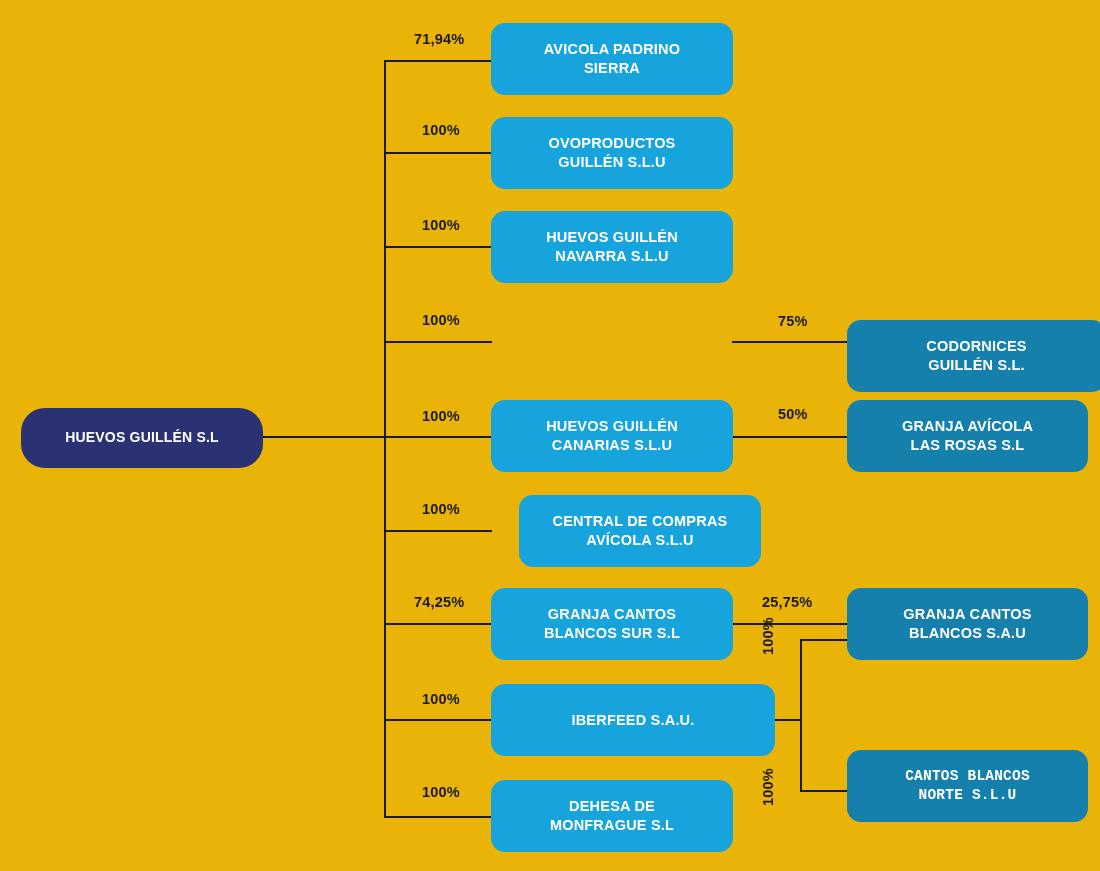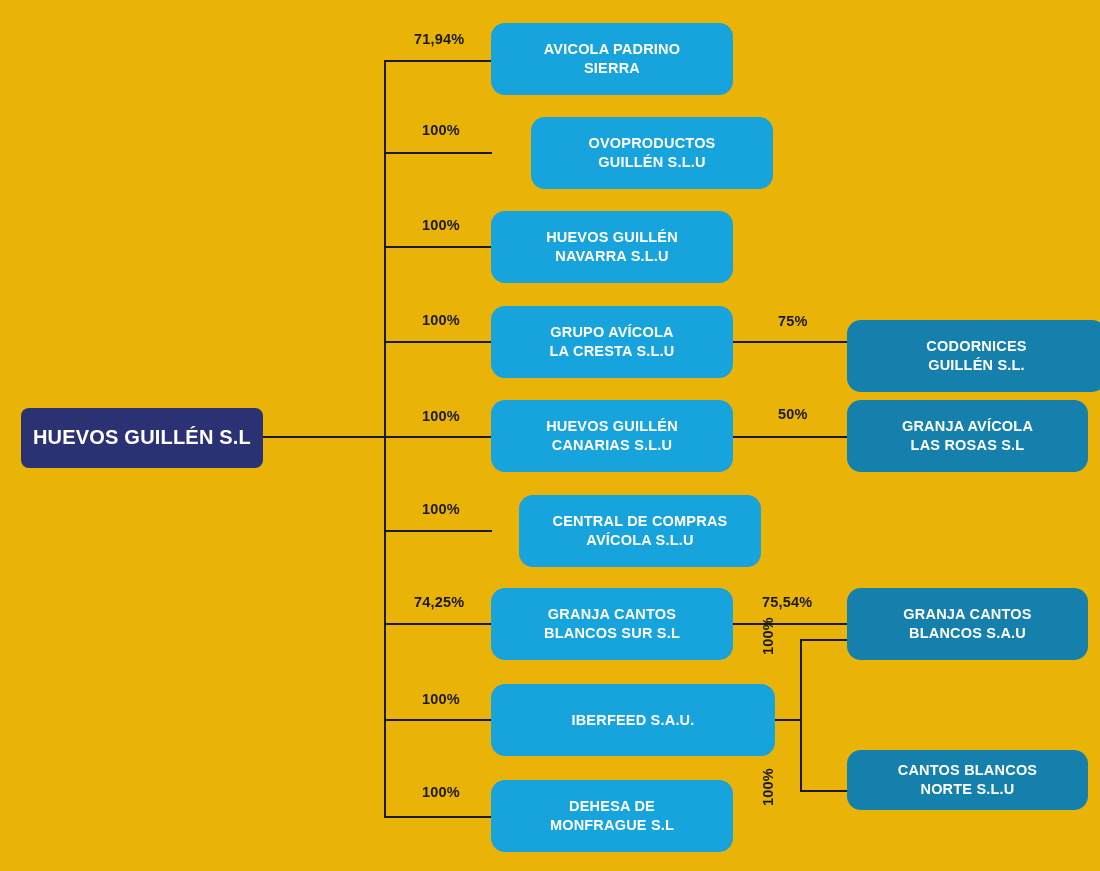--- a/index.html
+++ b/index.html
@@ -30,22 +30,22 @@
     text-align: center;
     color: #ffffff;
     font-weight: bold;
     font-size: 14.5px;
     line-height: 1.28;
     letter-spacing: 0.2px;
     padding: 4px 10px;
   }
   .node.root {
     background: #2b3274;
-    border-radius: 8px;
-    font-size: 20px;
+    border-radius: 24px;
+    font-size: 14px;
   }
   .node.level1 {
     background: #17a3dc;
   }
   .node.level2 {
     background: #1480ab;
   }
   .node-label {
     white-space: pre-line;
     display: block;
@@ -108,48 +108,44 @@
   <div class="pct" style="left:422px; top:217px;">100%</div>
   <div class="pct" style="left:422px; top:312px;">100%</div>
   <div class="pct" style="left:422px; top:408px;">100%</div>
   <div class="pct" style="left:422px; top:501px;">100%</div>
   <div class="pct" style="left:414px; top:594px;">74,25%</div>
   <div class="pct" style="left:422px; top:691px;">100%</div>
   <div class="pct" style="left:422px; top:784px;">100%</div>
 
   <div class="pct" style="left:778px; top:313px;">75%</div>
   <div class="pct" style="left:778px; top:406px;text-align:center;">50%</div>
-  <div class="pct" style="left:762px; top:594px;">75,54%</div>
+  <div class="pct" style="left:762px; top:594px;">25,75%</div>
 
   <div class="pct vertical" style="left:776px; top:639px;">100%</div>
   <div class="pct vertical" style="left:776px; top:790px;">100%</div>
 
   <div class="node root" style="left:21px; top:408px; width:242px; height:60px;">
     <span class="node-label">HUEVOS GUILLÉN S.L</span>
   </div>
 
   <div class="node level1" style="left:491px; top:23px; width:242px; height:72px;">
     <span class="node-label">AVICOLA PADRINO
 SIERRA</span>
   </div>
 
-  <div class="node level1" style="left:491px; top:117px; width:242px; height:72px;margin-left:40px;">
+  <div class="node level1" style="left:491px; top:117px; width:242px; height:72px;">
     <span class="node-label">OVOPRODUCTOS
 GUILLÉN S.L.U</span>
   </div>
 
   <div class="node level1" style="left:491px; top:211px; width:242px; height:72px;">
     <span class="node-label">HUEVOS GUILLÉN
 NAVARRA S.L.U</span>
   </div>
 
-  <div class="node level1" style="left:491px; top:306px; width:242px; height:72px;">
-    <span class="node-label">GRUPO AVÍCOLA
-LA CRESTA S.L.U</span>
-  </div>
 
   <div class="node level1" style="left:491px; top:400px; width:242px; height:72px;">
     <span class="node-label">HUEVOS GUILLÉN
 CANARIAS S.L.U</span>
   </div>
 
   <div class="node level1" style="left:491px; top:495px; width:242px; height:72px;margin-left:28px;">
     <span class="node-label">CENTRAL DE COMPRAS
 AVÍCOLA S.L.U</span>
   </div>
@@ -176,18 +172,18 @@
   <div class="node level2" style="left:847px; top:400px; width:241px; height:72px;">
     <span class="node-label">GRANJA AVÍCOLA
 LAS ROSAS S.L</span>
   </div>
 
   <div class="node level2" style="left:847px; top:588px; width:241px; height:72px;">
     <span class="node-label">GRANJA CANTOS
 BLANCOS S.A.U</span>
   </div>
 
-  <div class="node level2" style="left:847px; top:750px; width:241px; height:60px;">
+  <div class="node level2" style="left:847px; top:750px; width:241px; height:72px;font-family:Liberation Mono, monospace;">
     <span class="node-label">CANTOS BLANCOS
 NORTE S.L.U</span>
   </div>
 
 </div>
 
 </body></html>

